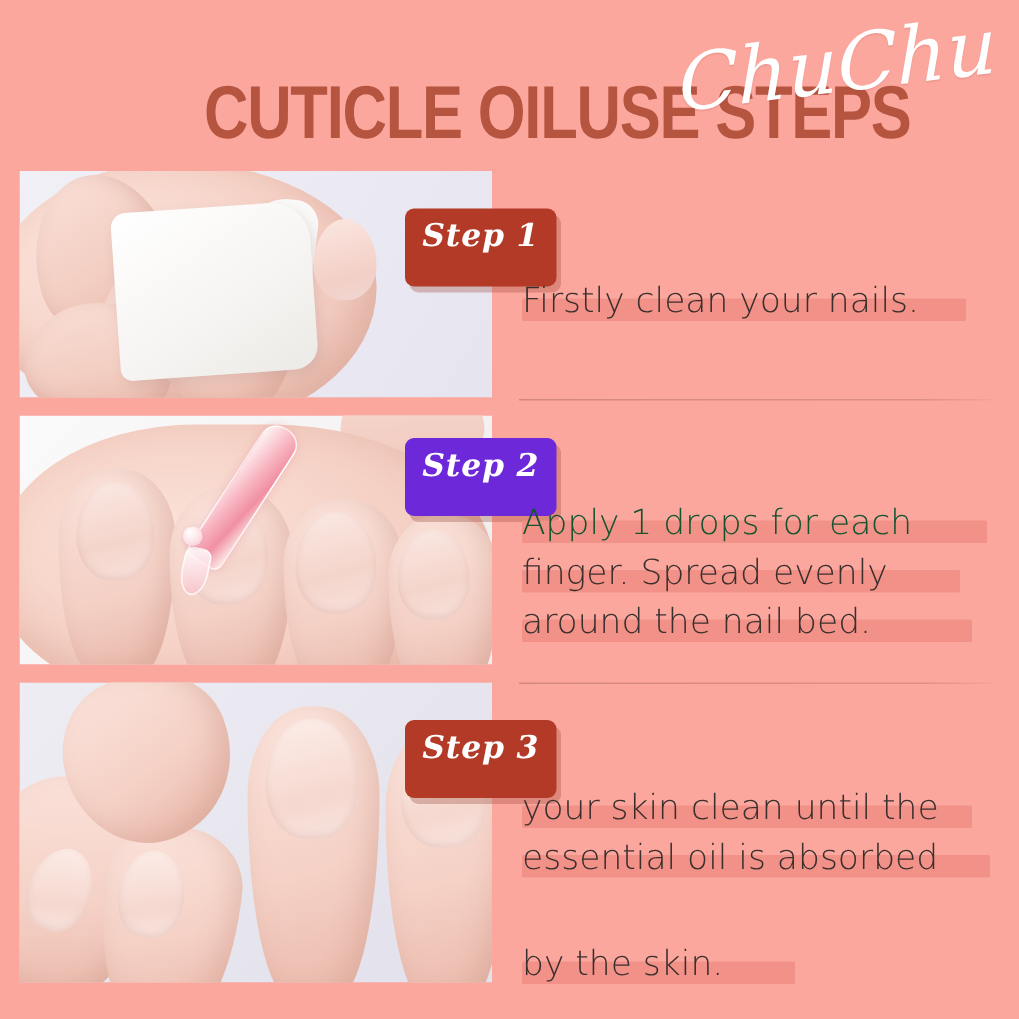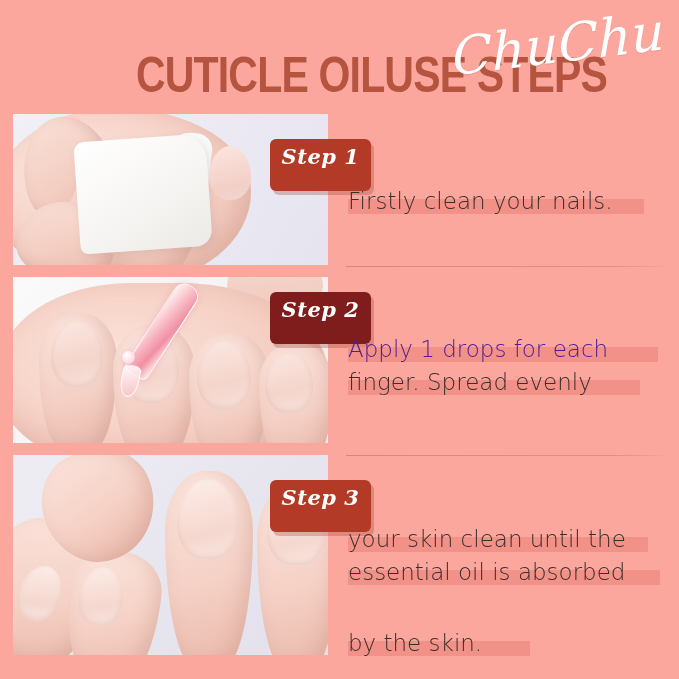--- a/index.html
+++ b/index.html
@@ -361,43 +361,47 @@
     <div class="p3-finger p3-f-lower"></div>
     <div class="p3-finger p3-f-top"></div>
     <div class="p3-nail p3-n-small"></div>
     <div class="p3-nail p3-n-left"></div>
   </div>
 </div>
 
 <div class="step-badge" id="badge-1" style="background: rgb(178, 58, 38);">
   <span>Step 1</span>
 </div>
-<div class="step-badge" id="badge-2" style="background: #7f1d1d;">
+<div class="step-badge" id="badge-2" style="background: #6d28d9;">
   <span>Step 2</span>
 </div>
 <div class="step-badge" id="badge-3" style="background: rgb(178, 58, 38);">
   <span>Step 3</span>
 </div>
 
 <div class="step-text" id="text-1">
   <div class="text-line">
     <span class="hl" style="width: 296px; background: rgb(242, 145, 135);"></span>
     <span class="txt" style="color: rgb(58, 47, 45);">Firstly clean your nails.</span>
   </div>
 </div>
 
 <div class="step-text" id="text-2">
   <div class="text-line">
     <span class="hl" style="width: 310px; background: rgb(242, 145, 135);"></span>
-    <span class="txt" style="color: #4c1d95;">Apply 1 drops for each</span>
+    <span class="txt" style="color: #14532d;">Apply 1 drops for each</span>
   </div>
   <div class="text-line">
     <span class="hl" style="width: 292px; background: rgb(242, 145, 135);"></span>
     <span class="txt" style="color: rgb(58, 47, 45);">finger. Spread evenly</span>
   </div>
+  <div class="text-line">
+    <span class="hl" style="width: 300px; background: rgb(242, 145, 135);"></span>
+    <span class="txt" style="color: rgb(58, 47, 45);">around the nail bed.</span>
+  </div>
 </div>
 
 <div class="step-text" id="text-3">
   <div class="text-line">
     <span class="hl" style="width: 300px; background: rgb(242, 145, 135);"></span>
     <span class="txt" style="color: rgb(58, 47, 45);">your skin clean until the</span>
   </div>
   <div class="text-line">
     <span class="hl" style="width: 312px; background: rgb(242, 145, 135);"></span>
     <span class="txt" style="color: rgb(58, 47, 45);">essential oil is absorbed</span>

